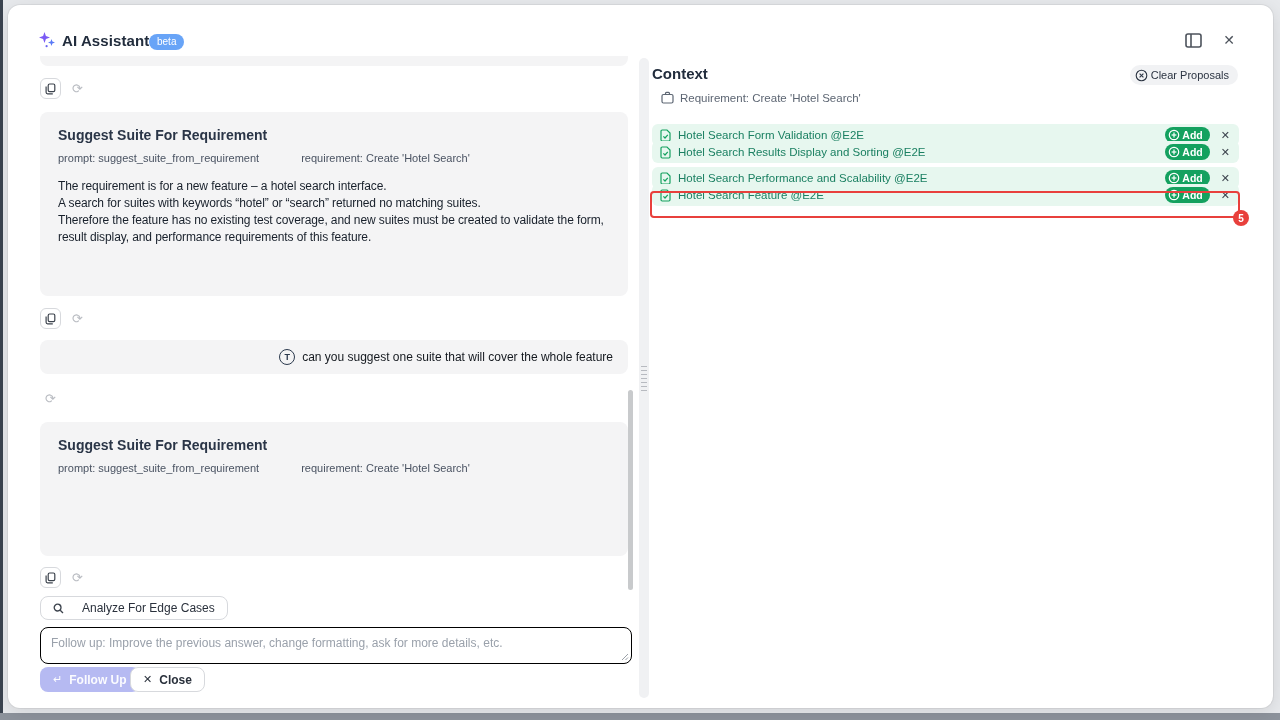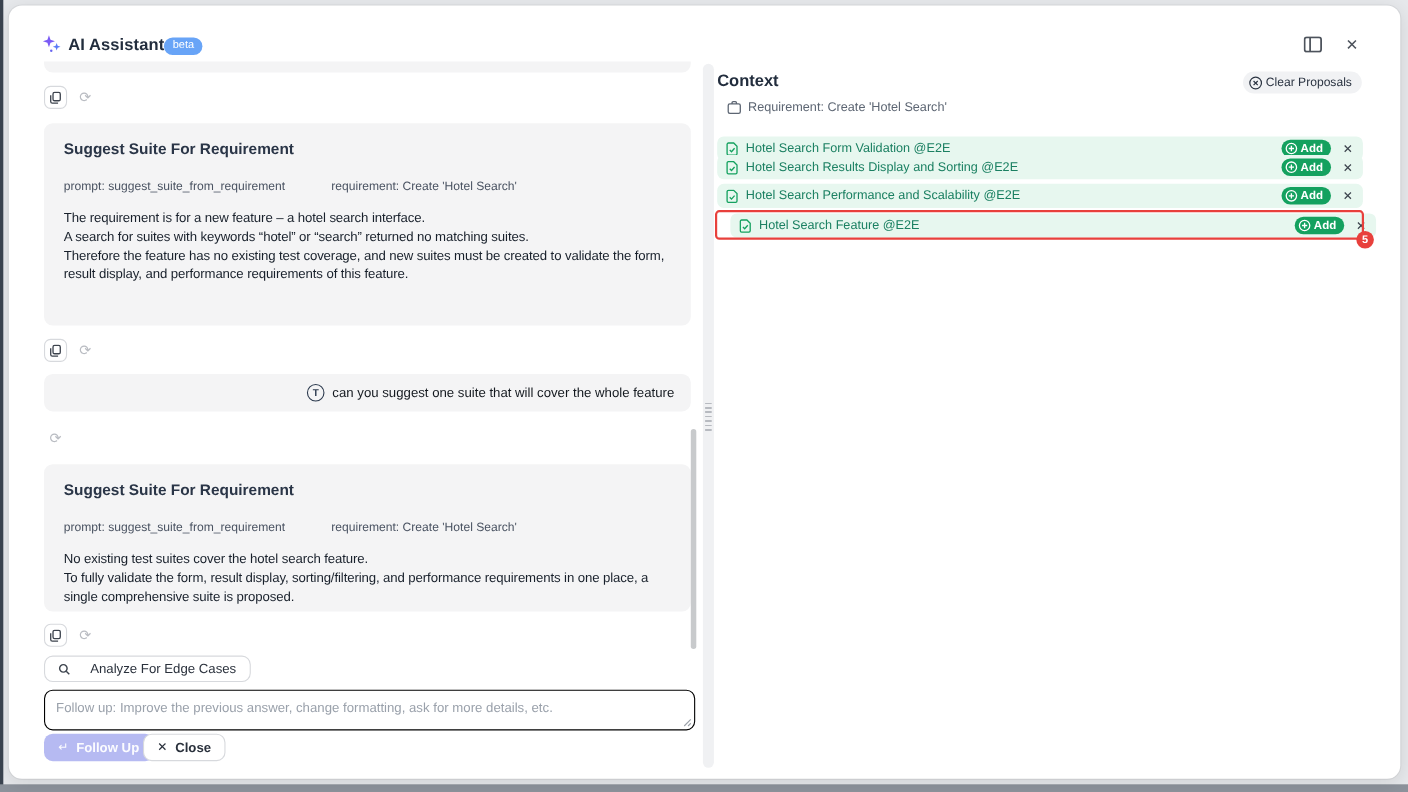--- a/index.html
+++ b/index.html
@@ -24,21 +24,21 @@
   .card-sliver { position:absolute; left:40px; top:56px; width:588px; height:10px; background:#f4f4f5; border-radius:0 0 8px 8px; }
 
   .icon-row { position:absolute; left:40px; display:flex; gap:6px; align-items:center; }
   .copy-btn { width:21px; height:21px; border:1px solid #d7d9dd; border-radius:6px; background:#fff;
               display:flex; align-items:center; justify-content:center; cursor:pointer; }
   .refresh-btn { width:21px; height:21px; border:none; background:none; display:flex; align-items:center;
               justify-content:center; color:#b9bcc2; font-size:13px; cursor:pointer; }
 
   .ai-card { position:absolute; left:40px; width:588px; background:#f4f4f5; border-radius:8px; padding:15px 18px; overflow:hidden; }
   .ai-card-title { font-size:14px; font-weight:bold; color:#2a3547; }
-  .ai-card-meta { margin-top:21px; display:flex; gap:42px; font-size:11px; color:#4a5362; }
+  .ai-card-meta { margin-top:9px; display:flex; gap:42px; font-size:11px; color:#4a5362; }
   .ai-card-body { margin-top:14px; font-size:12px; color:#18202b; line-height:17px; letter-spacing:-.1px; }
   .ai-card-body p { margin:0; }
 
   .user-bubble { position:absolute; left:40px; top:340px; width:588px; height:34px; background:#f4f4f5;
                  border-radius:8px; display:flex; align-items:center; justify-content:flex-end; padding-right:15px; gap:7px; }
   .user-avatar { width:16px; height:16px; border:1.4px solid #2c3a4e; border-radius:50%; display:flex;
                  align-items:center; justify-content:center; font-size:9px; font-weight:bold; color:#2c3a4e; flex:0 0 auto; }
   .user-msg-text { font-size:12px; color:#14191f; }
 
   .edge-btn { position:absolute; left:40px; top:596px; height:24px; display:inline-flex; align-items:center; gap:18px;
@@ -158,24 +158,20 @@
   <div class="icon-row" style="top:388px;">
     <button class="refresh-btn">⟳</button>
   </div>
 
   <div class="ai-card" style="top:422px; height:134px;">
     <div class="ai-card-title">Suggest Suite For Requirement</div>
     <div class="ai-card-meta">
       <span>prompt: suggest_suite_from_requirement</span>
       <span>requirement: Create 'Hotel Search'</span>
     </div>
-    <div class="ai-card-body">
-      <p>No existing test suites cover the hotel search feature.</p>
-      <p>To fully validate the form, result display, sorting/filtering, and performance requirements in one place, a single comprehensive suite is proposed.</p>
-    </div>
   </div>
 
   <div class="icon-row" style="top:567px;">
     <button class="copy-btn">
       <svg width="11" height="12" viewBox="0 0 11 12">
           <rect x="3.2" y="1" width="6.6" height="7.6" rx="1.4" fill="none" stroke="#3c434d" stroke-width="1.2"></rect>
           <path d="M7.8 10.8 H2.6 a1.5 1.5 0 0 1 -1.5 -1.5 V3.6" fill="none" stroke="#3c434d" stroke-width="1.2"></path>
         </svg>
     </button>
     <button class="refresh-btn">⟳</button>
@@ -294,21 +290,21 @@
             <circle cx="6" cy="6" r="4.7" fill="none" stroke="#fff" stroke-width="1.2"></circle>
             <line x1="6" y1="3.6" x2="6" y2="8.4" stroke="#fff" stroke-width="1.2"></line>
             <line x1="3.6" y1="6" x2="8.4" y2="6" stroke="#fff" stroke-width="1.2"></line>
           </svg>
         </span>
       <span>Add</span>
     </button>
     <button class="row-close">✕</button>
   </div>
 
-  <div class="proposal-row" style="top:194px;margin-left:12px;">
+  <div class="proposal-row" style="top:184px;">
     <span>
       <svg width="11" height="13" viewBox="0 0 11 13">
           <path d="M1 2.2 a1.2 1.2 0 0 1 1.2 -1.2 H7 L10 4 V10.8 a1.2 1.2 0 0 1 -1.2 1.2 H2.2 A1.2 1.2 0 0 1 1 10.8 Z" fill="none" stroke="#14a15f" stroke-width="1.2"></path>
           <path d="M3.4 7.4 L5 9 L7.8 5.8" fill="none" stroke="#14a15f" stroke-width="1.2"></path>
         </svg>
     </span>
     <span class="proposal-label">Hotel Search Feature @E2E</span>
     <button class="add-pill">
       <span>
           <svg width="12" height="12" viewBox="0 0 12 12">

